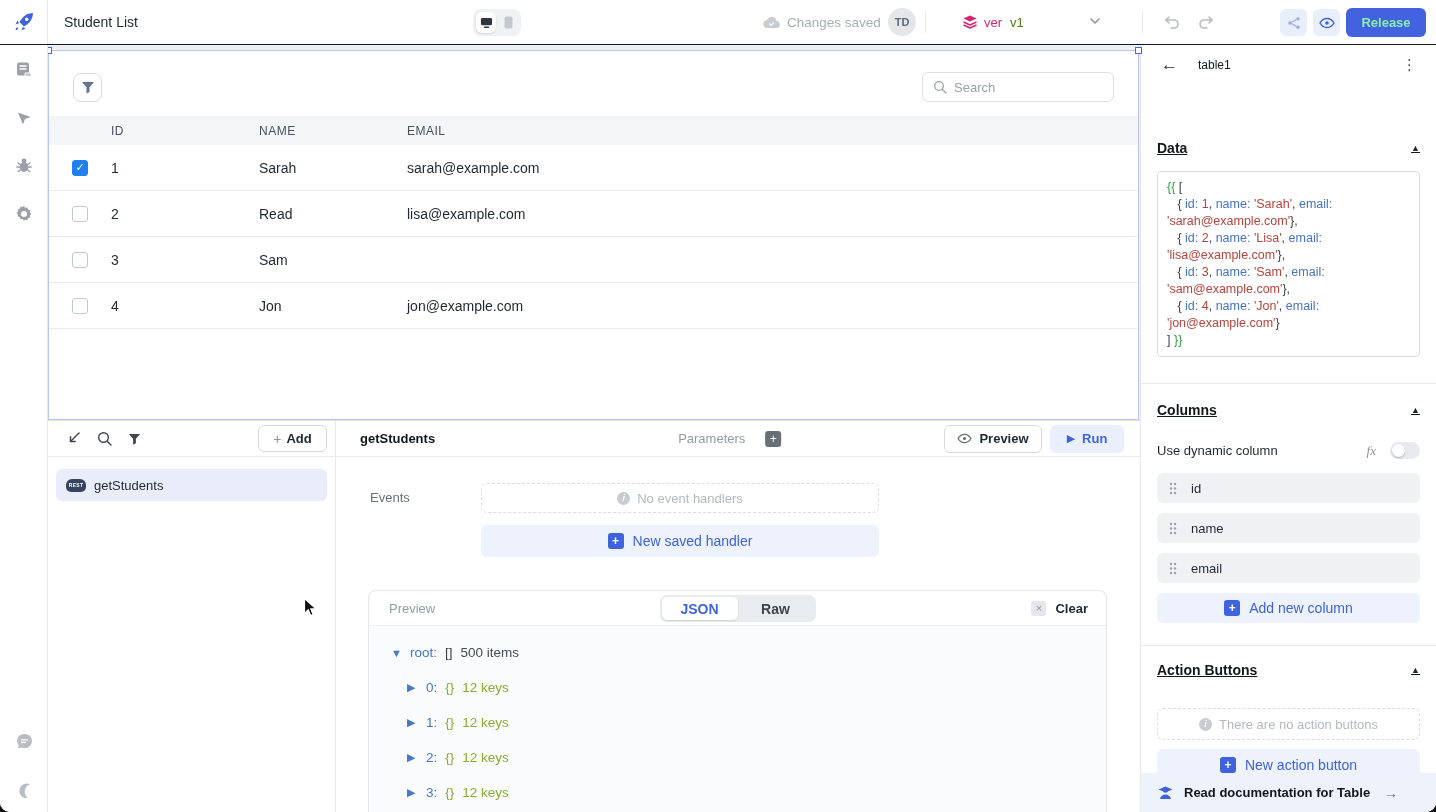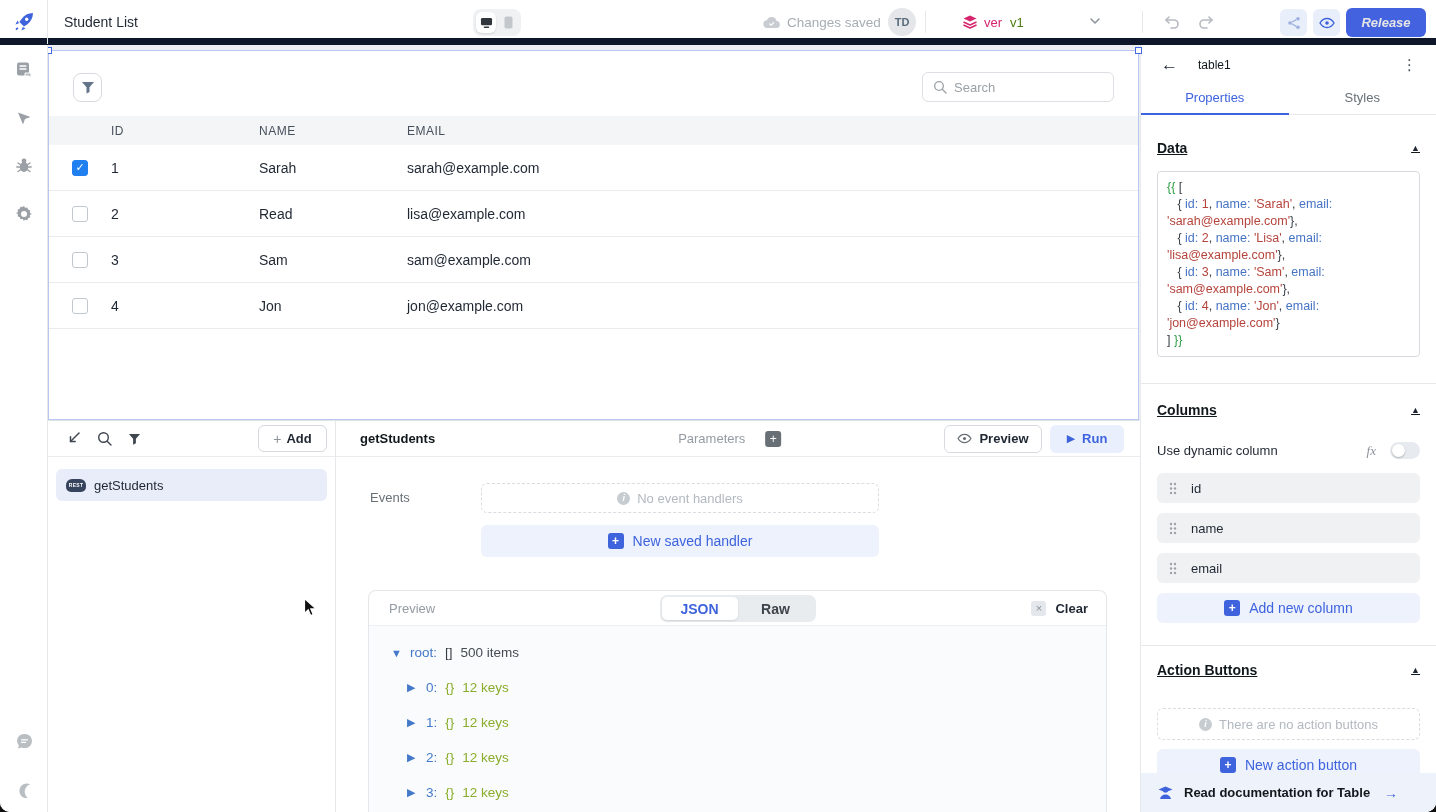--- a/index.html
+++ b/index.html
@@ -3,21 +3,21 @@
 <meta charset="utf-8">
 <style>
   * { margin:0; padding:0; box-sizing:border-box; }
   html,body { background:#111; }
   body { font-family:"Liberation Sans","DejaVu Sans",sans-serif; }
   .app { position:relative; width:1436px; height:812px; background:#fff; overflow:hidden;
          border-radius:0 0 10px 10px; color:#1f2733; }
 
   
   .topbar { position:absolute; left:0; top:0; width:1436px; height:45px; background:#fff;
-            border-bottom:7px solid #0f172a; z-index:30; }
+            border-bottom:1px solid #0f172a; z-index:30; }
   .logo-cell { position:absolute; left:0; top:0; width:48px; height:44px; border-right:1px solid #e6e8eb;
                display:flex; align-items:center; justify-content:center; }
   .app-title { position:absolute; left:64px; top:0; height:44px; line-height:44px; font-size:14px;
                font-weight:500; color:#1f2733; }
   .device-toggle { position:absolute; left:473px; top:9px; width:48px; height:27px; background:#f0f1f3;
                    border-radius:8px; display:flex; align-items:center; padding:3px; gap:2px; }
   .device-seg { width:21px; height:21px; border-radius:6px; display:flex; align-items:center; justify-content:center; }
   .device-seg.active { background:#fff; box-shadow:0 1px 2px rgba(0,0,0,.12); }
   .changes-saved { position:absolute; left:763px; top:0; height:44px; display:flex; align-items:center; gap:7px;
                    color:#a7adb3; font-size:13.5px; }
@@ -29,22 +29,22 @@
   .version .ver { color:#d6246e; font-weight:500; }
   .version .val { color:#4d7c0f; margin-left:2px;text-align:right; }
   .tb-chevron { position:absolute; left:1088px; top:14px; color:#8b9299; }
   .icon-btn { position:absolute; display:flex; align-items:center; justify-content:center; }
   .undo-btn { left:1160px; top:11px; width:24px; height:22px; }
   .redo-btn { left:1194px; top:11px; width:24px; height:22px; }
   .share-btn,.eye-btn { width:27px; height:27px; border-radius:6px; background:#e9eefb; }
   .share-btn { left:1280px; top:9px; }
   .eye-btn { left:1313px; top:9px; }
   .release-btn { position:absolute; left:1346px; top:8px; width:80px; height:29px; background:#4362e0;
-                 border-radius:6px; color:#e5e5e5; font-size:13px; font-weight:700;
-                 display:flex; align-items:center; justify-content:center;font-style:italic; }
+                 border-radius:6px; color:#86efac; font-size:13px; font-weight:700;
+                 display:flex; align-items:center; justify-content:center; }
 
   
   .sidebar { position:absolute; left:0; top:45px; width:48px; height:767px; background:#fff;
              border-right:1px solid #e6e8eb; z-index:20; }
   .sb-icon { position:absolute; left:14px; width:20px; height:20px; color:#8b9299;
              display:flex; align-items:center; justify-content:center; }
 
   
   .canvas { position:absolute; left:48px; top:45px; width:1092px; height:375px; background:#edeff3; }
   .widget { position:absolute; left:0; top:5px; width:1091px; height:370px; background:#fff;
@@ -353,21 +353,20 @@
         <div class="cell">2</div>
         <div class="cell">Read</div>
         <div class="cell">lisa@example.com</div>
       </div>
       <div class="trow tgrid" style="top:186px">
         <div>
             <div class="cbx"></div>
           </div>
         <div class="cell">3</div>
         <div class="cell">Sam</div>
-        <div class="cell">sam@example.com</div>
       </div>
       <div class="trow tgrid" style="top:232px">
         <div>
             <div class="cbx"></div>
           </div>
         <div class="cell">4</div>
         <div class="cell">Jon</div>
         <div class="cell">jon@example.com</div>
       </div>
     </div>
@@ -493,24 +492,20 @@
       </div>
     </div>
   </div>
 
   <div class="rpanel">
     <div class="rp-header">
       <span class="rp-back">←</span>
       <span class="rp-title">table1</span>
       <span class="rp-kebab">⋮</span>
     </div>
-    <div class="rp-tabs">
-      <div class="rp-tab active">Properties</div>
-      <div class="rp-tab">Styles</div>
-    </div>
 
     <div class="rp-content">
       <div class="sec-title" style="margin-top:24px">
         <span>Data</span>
         <span class="sec-caret">▲</span>
       </div>
       <div class="code-box"><span class="tok-green">{{ </span><span class="tok-dark">[
 </span><span class="tok-dark">   { </span><span class="tok-blue">id: </span><span class="tok-red">1</span><span class="tok-dark">, </span><span class="tok-blue">name: </span><span class="tok-red">'Sarah'</span><span class="tok-dark">, </span><span class="tok-blue">email: </span><span class="tok-red">'sarah@example.com'</span><span class="tok-dark">},
 </span><span class="tok-dark">   { </span><span class="tok-blue">id: </span><span class="tok-red">2</span><span class="tok-dark">, </span><span class="tok-blue">name: </span><span class="tok-red">'Lisa'</span><span class="tok-dark">, </span><span class="tok-blue">email: </span><span class="tok-red">'lisa@example.com'</span><span class="tok-dark">},
 </span><span class="tok-dark">   { </span><span class="tok-blue">id: </span><span class="tok-red">3</span><span class="tok-dark">, </span><span class="tok-blue">name: </span><span class="tok-red">'Sam'</span><span class="tok-dark">, </span><span class="tok-blue">email: </span><span class="tok-red">'sam@example.com'</span><span class="tok-dark">},

